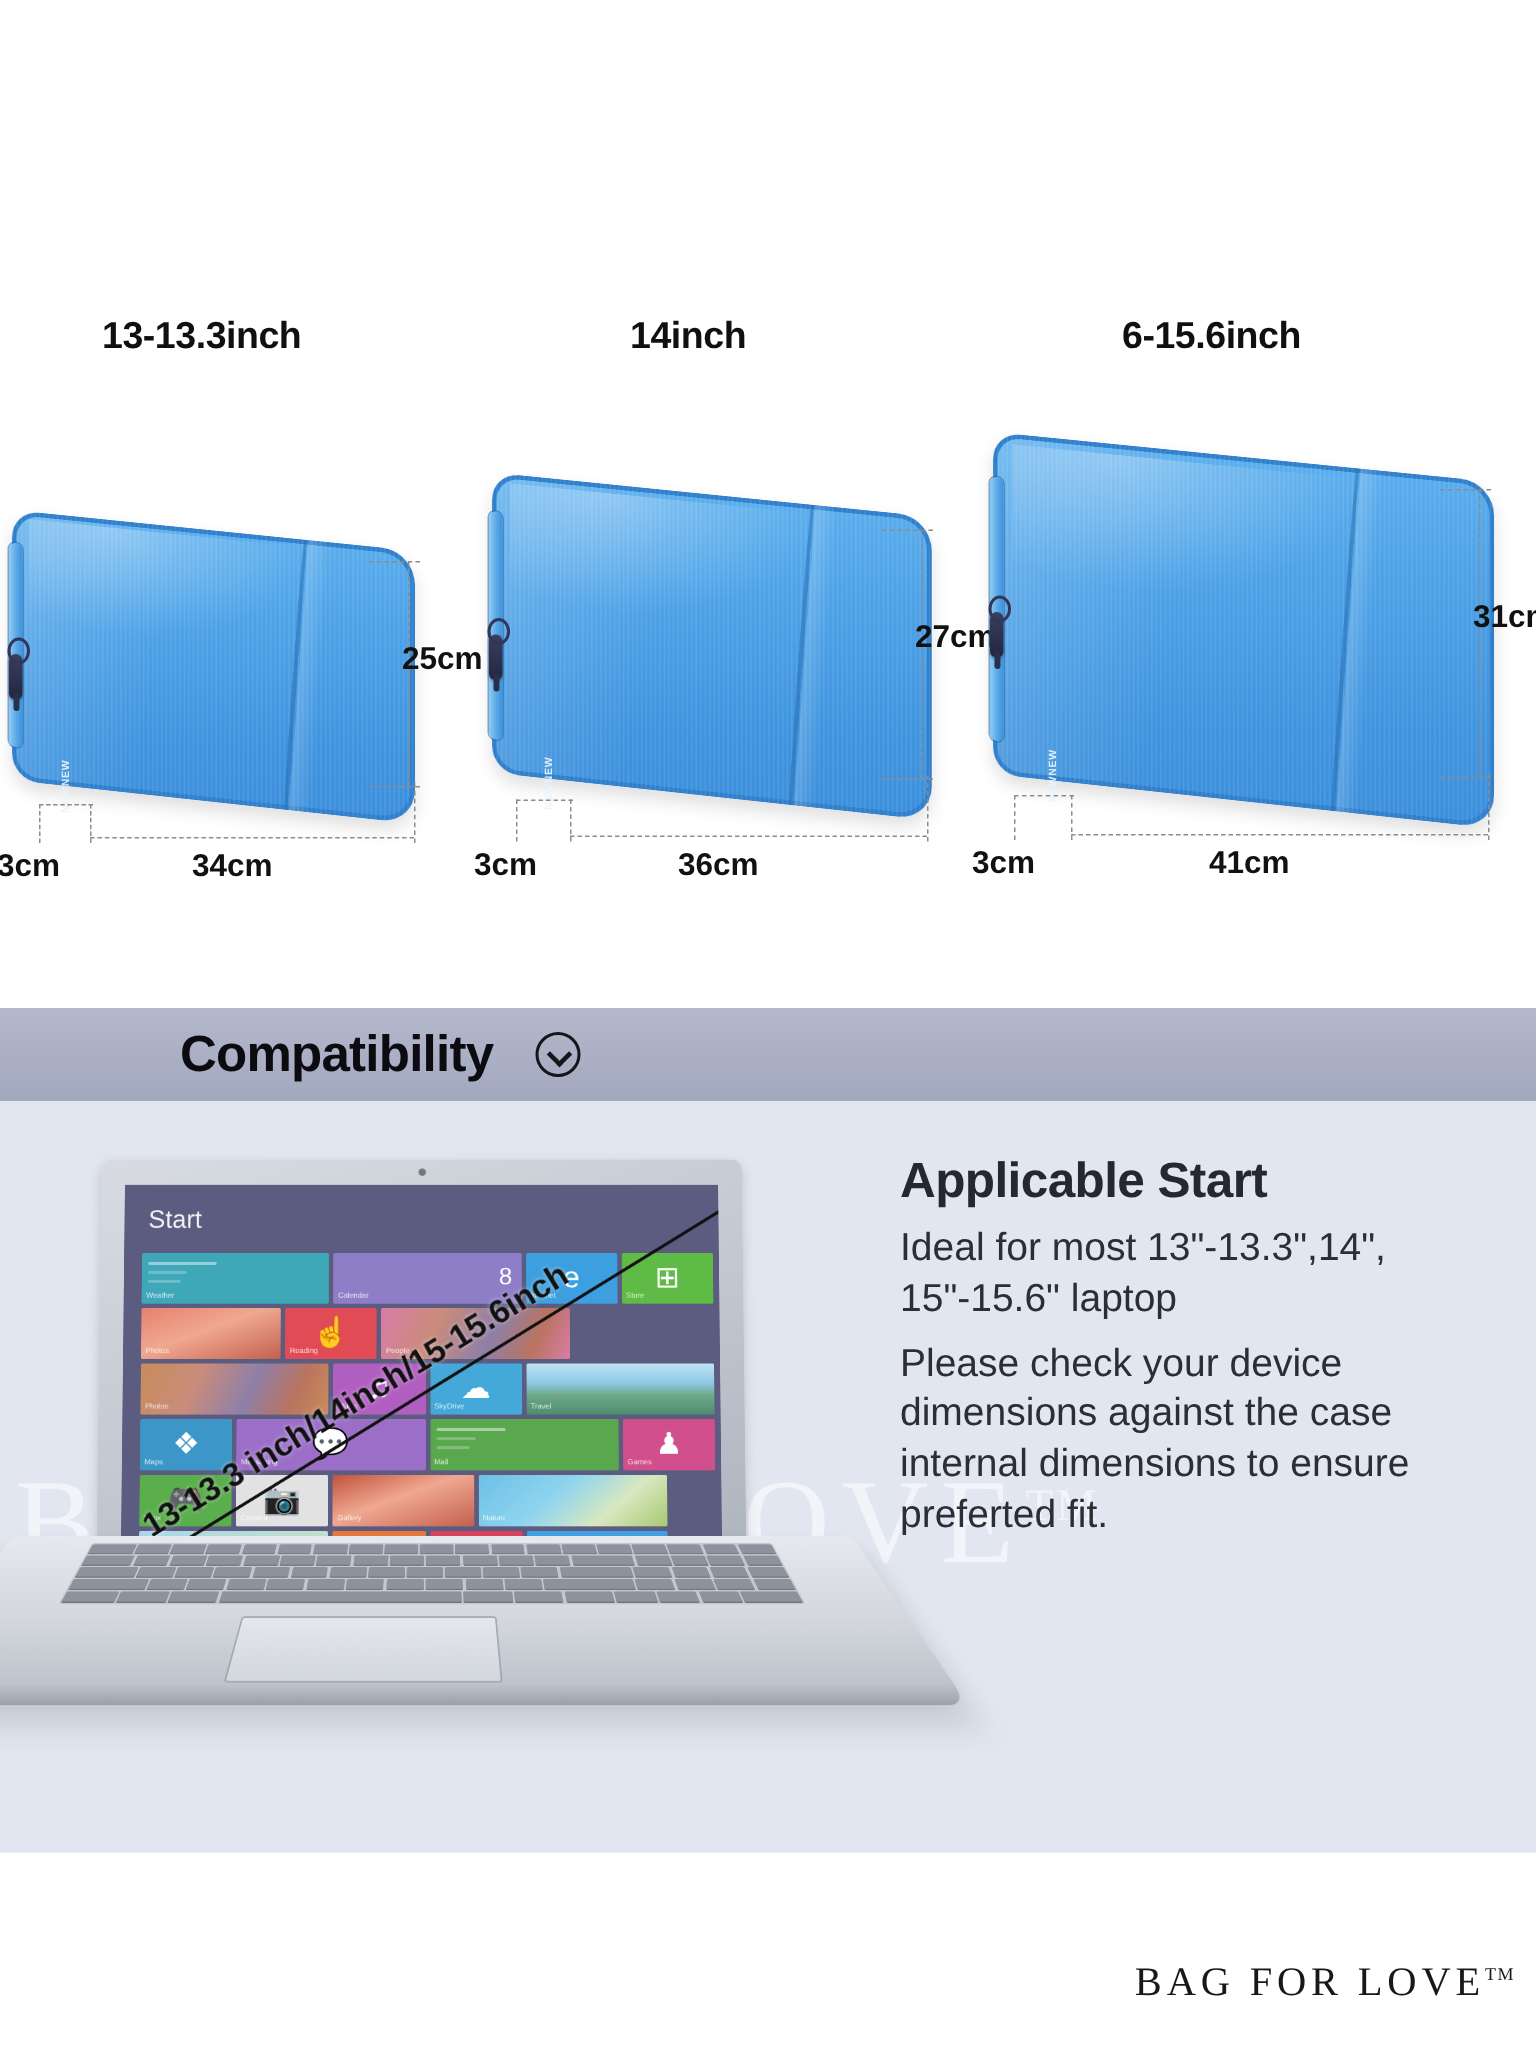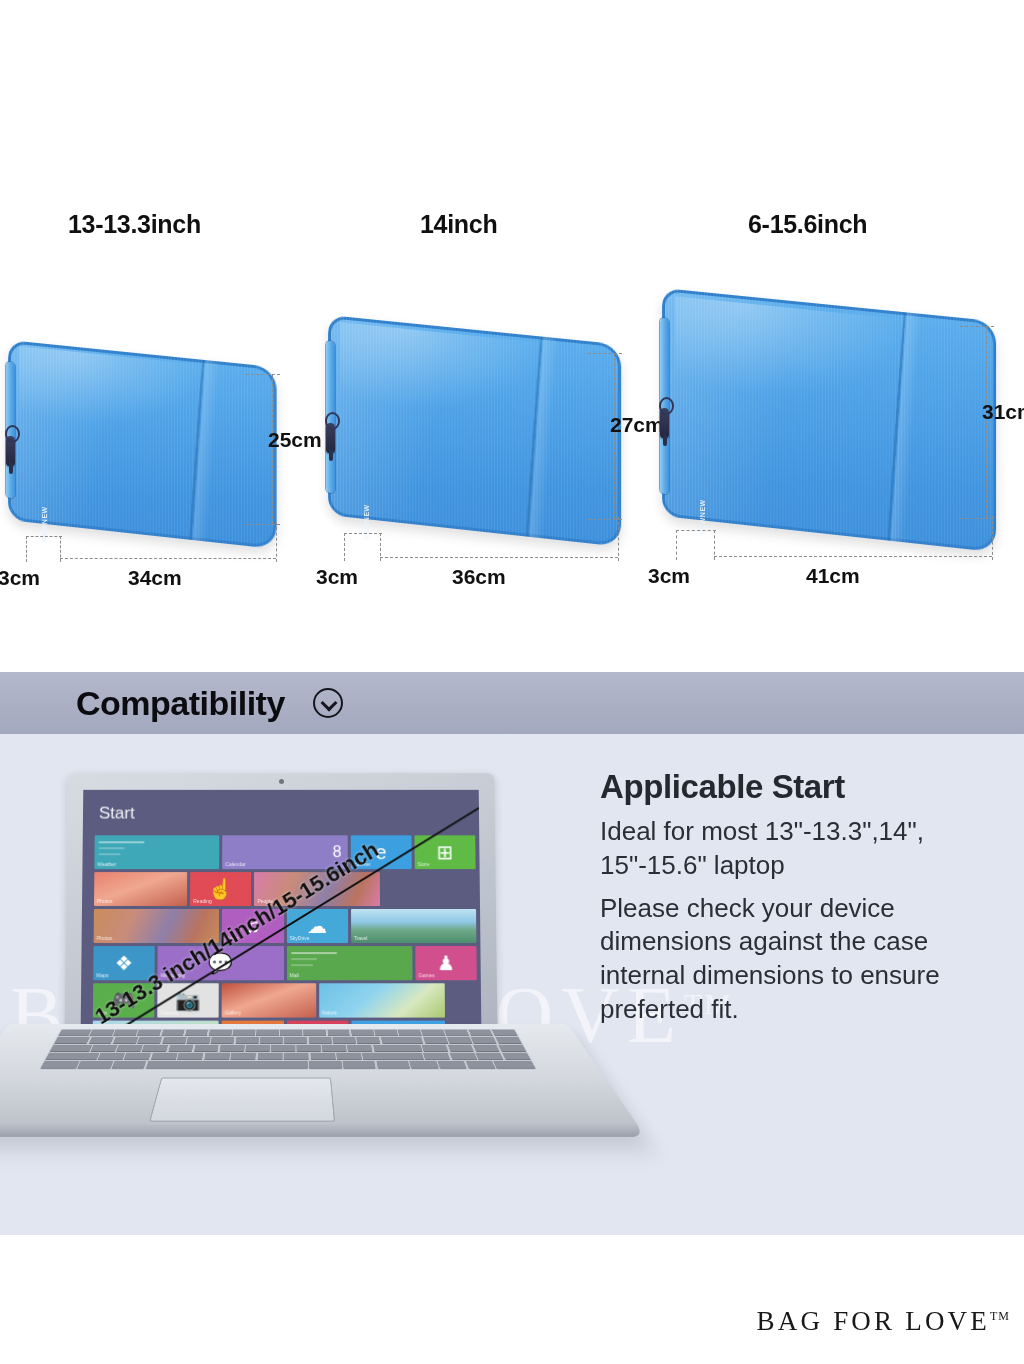--- a/index.html
+++ b/index.html
@@ -124,21 +124,21 @@
   #compat-panel {
     position:absolute; left:0; top:672px; width:1024px; height:563px;
     background:#E2E6F1;
   }
   #compat-header {
     position:absolute; left:0; top:0; width:1024px; height:62px;
     background:linear-gradient(180deg,#B3B8CB 0%, #AAAFC4 55%, #A2A8BE 100%);
     display:flex; align-items:center;
   }
   #compat-header .title {
-    margin-left:76px;
+    margin-left:120px;
     font-size:34px; font-weight:bold; color:#0B0B10;
     letter-spacing:-0.5px;
   }
   .chev-circle {
     margin-left:28px; width:30px; height:30px; border-radius:50%;
     border:2.4px solid #15151c; position:relative;
   }
   .chev-circle::after{
     content:""; position:absolute; left:50%; top:44%;
     width:9px; height:9px; margin-left:-5px; margin-top:-4px;

